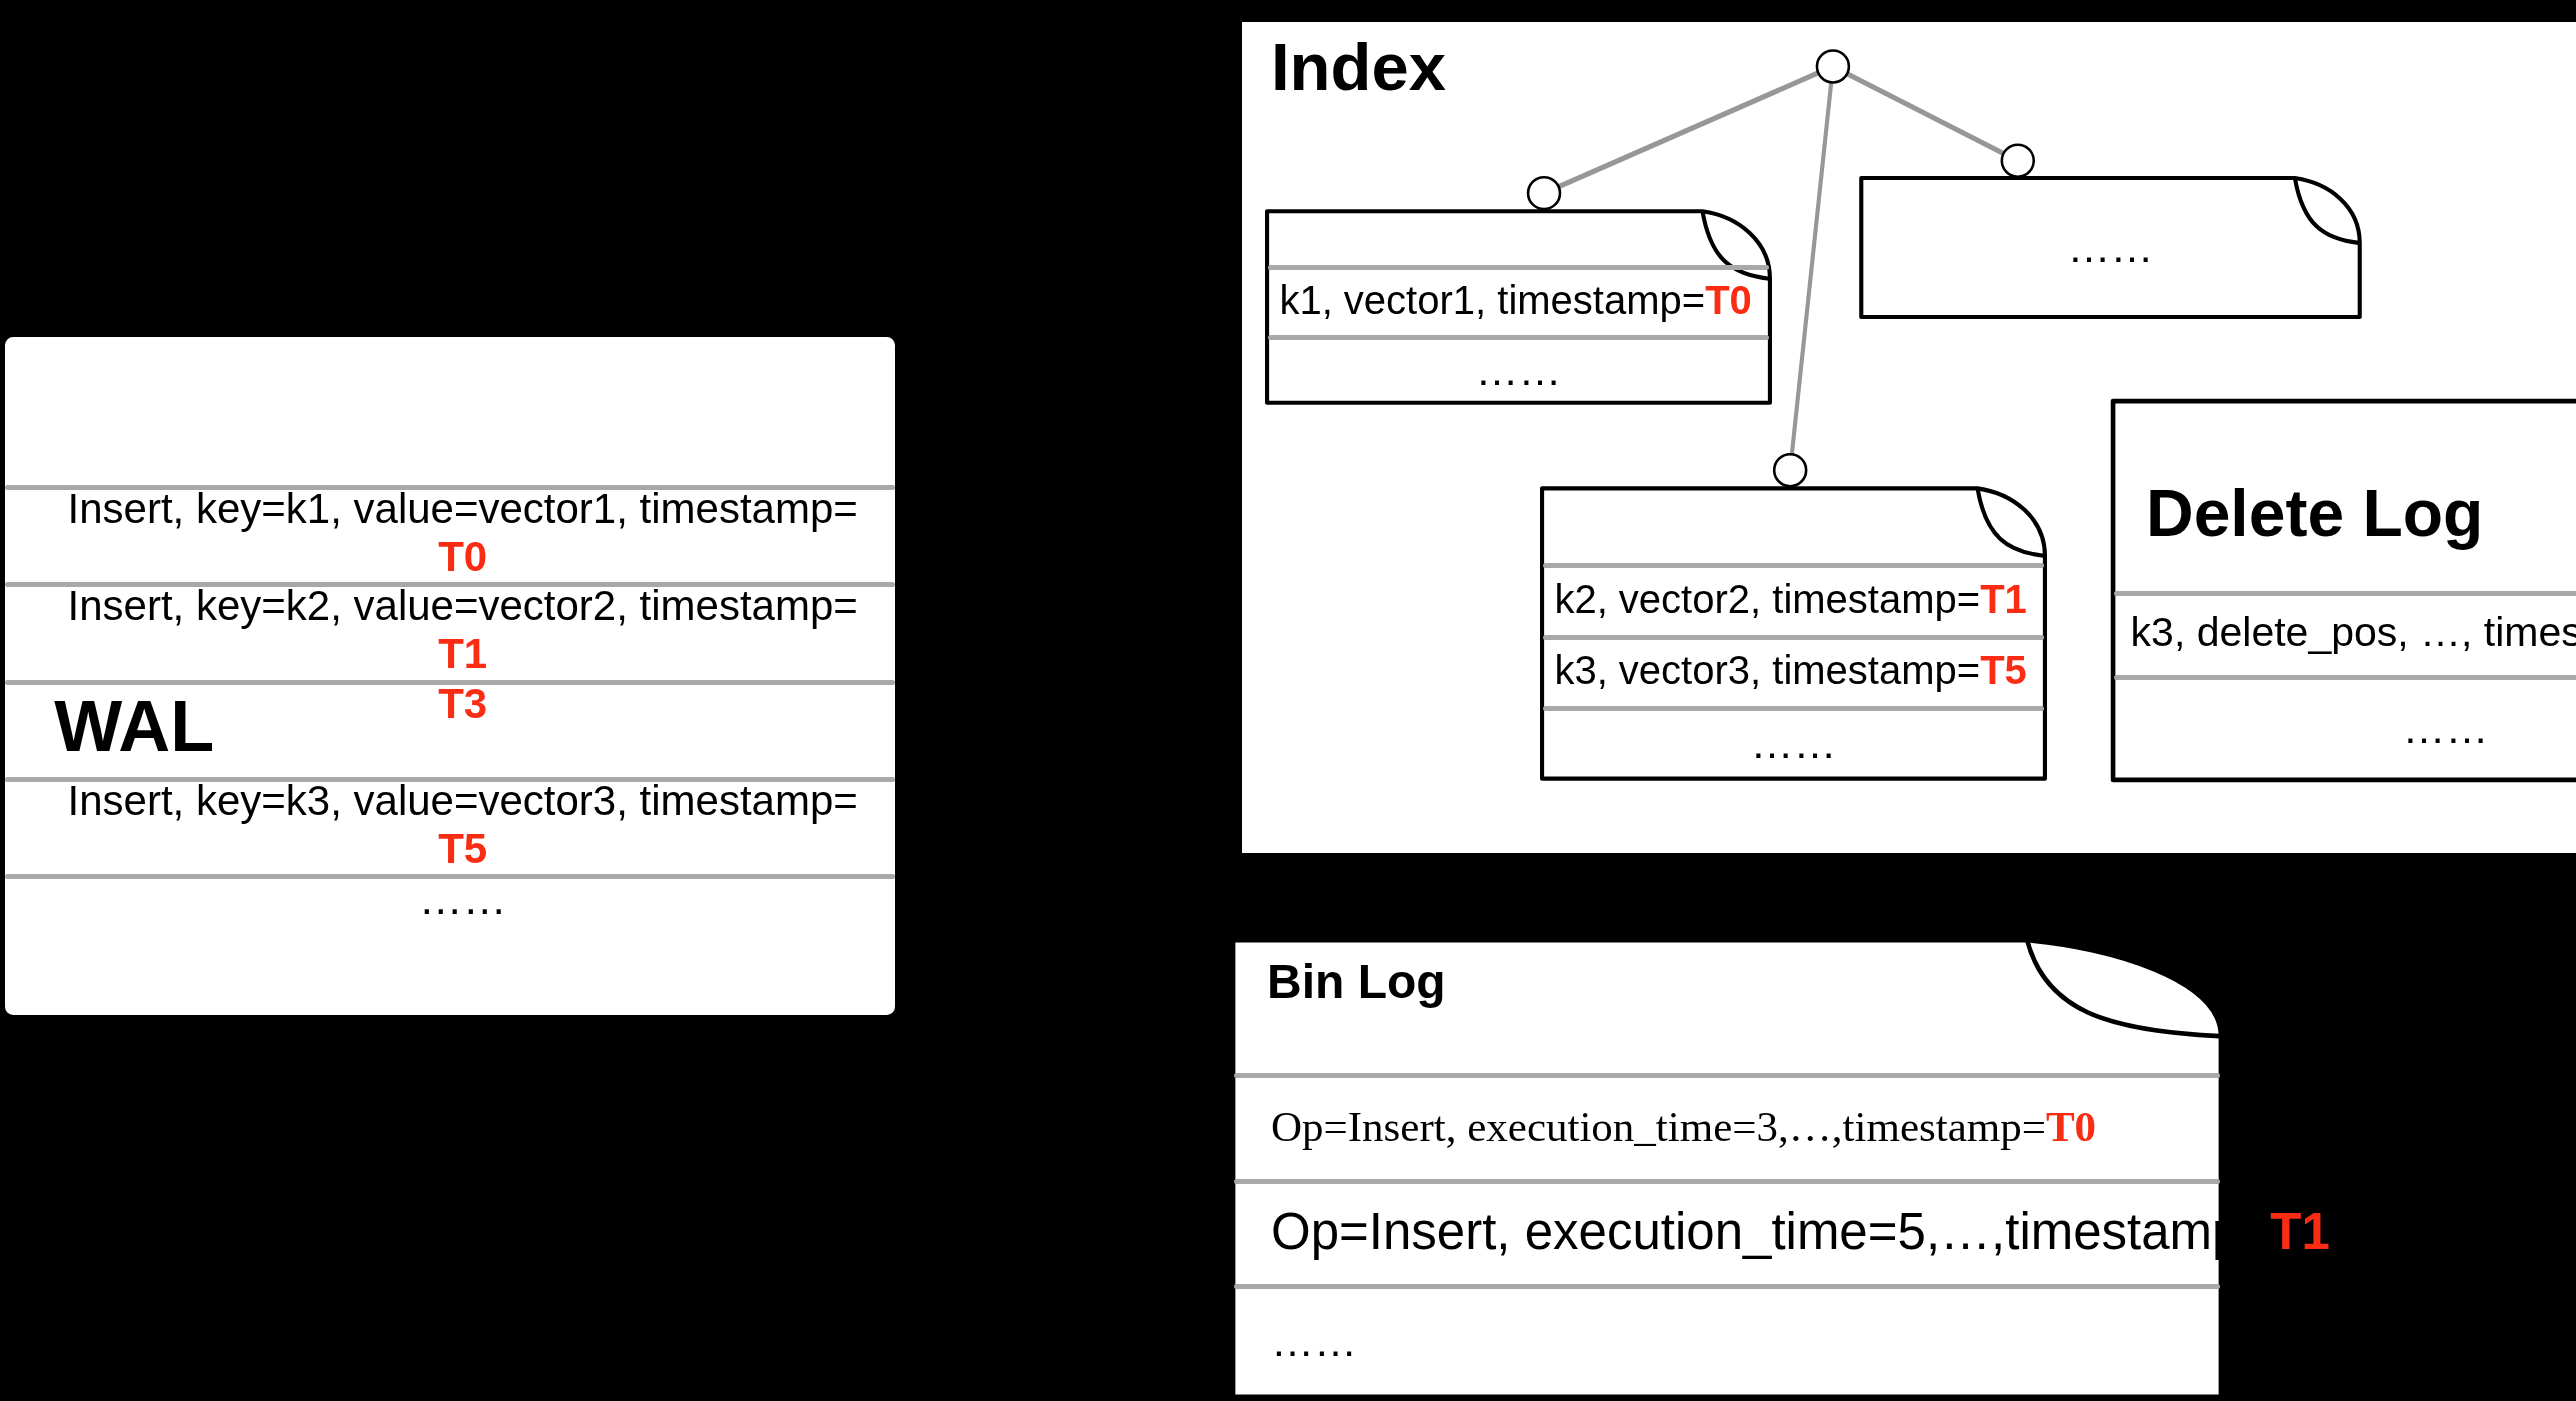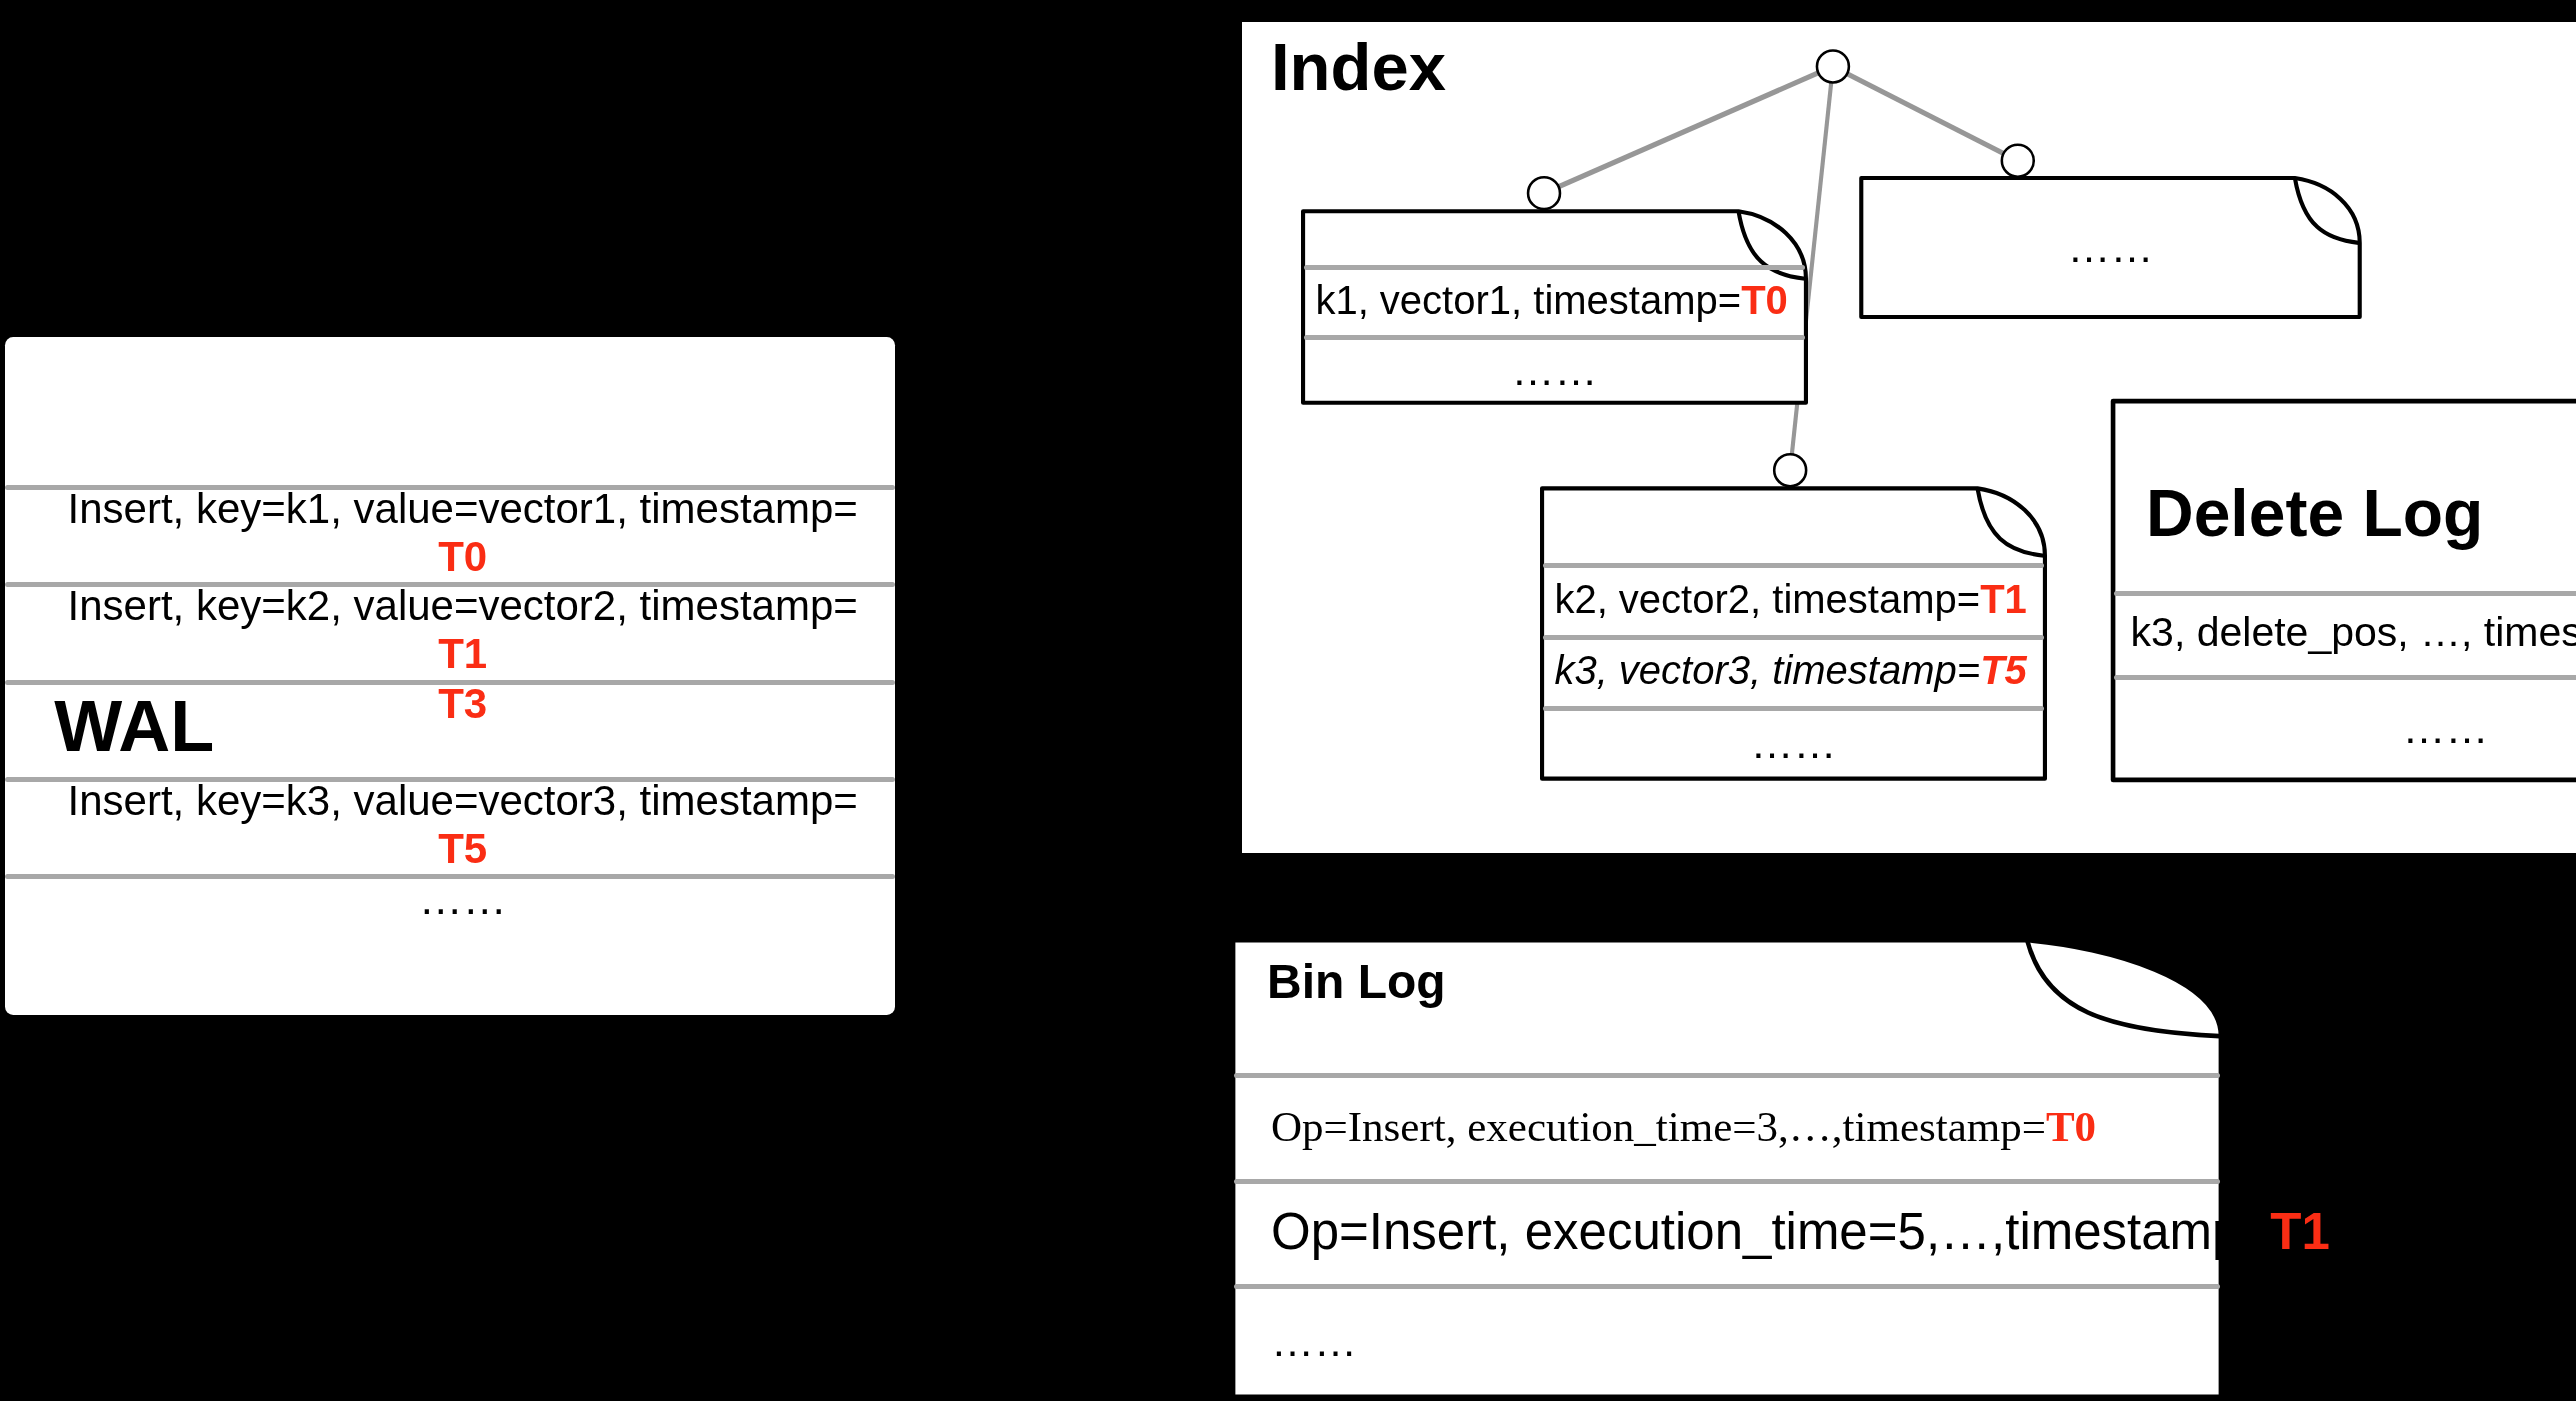--- a/index.html
+++ b/index.html
@@ -24,32 +24,32 @@
   #index-panel .title{position:absolute;left:29px;top:5.2px;font-size:67px;font-weight:bold;line-height:1.2;}
   #tree{left:1236px;top:15.5px;width:1578px;height:843px;pointer-events:none;}
   
   .doc{position:absolute;}
   .doc svg.shape{position:absolute;left:0;top:0;overflow:visible;}
   .doc .sep{left:3.1px;right:3.1px;}
   .doc .row{white-space:nowrap;}
   .doc .rowc{justify-content:center;padding-left:0;}
   .doc .title{position:absolute;font-weight:bold;line-height:1.15;}
   
-  #file1{left:1265px;top:209px;width:507px;height:196px;margin-left:36px;}
+  #file1{left:1265px;top:209px;width:507px;height:196px;}
   #file1 .s1{top:56px}#file1 .s2{top:126px}
   #file1 .r1{top:56px;height:71px;padding-left:14.4px;font-size:40px;}
   #file1 .rmore{top:126px;height:70px;font-size:43px;}
   
   #filemore{left:1859px;top:176px;width:503px;height:143px;}
   #filemore .rmore{top:0;height:143px;font-size:43px;}
   
   #file2{left:1540px;top:486px;width:507px;height:295px;}
   #file2 .s1{top:77px}#file2 .s2{top:149px}#file2 .s3{top:220px}
   #file2 .r1{top:77px;height:72px;padding-left:14.4px;font-size:40px;}
-  #file2 .r2{top:149px;height:71px;padding-left:14.4px;font-size:40px;font-style:italic;}
+  #file2 .r2{top:149px;height:71px;padding-left:14.4px;font-size:40px;}
   #file2 .rmore{top:220px;height:75px;font-size:43px;}
   
   #deletelog{left:2111px;top:399px;width:669px;height:383px;}
   #deletelog .title{left:35px;top:33px;font-size:66px;margin-top:44px;}
   #deletelog .s1{top:192px}#deletelog .s2{top:276px}
   #deletelog .r1{top:192px;height:83px;padding-left:19.6px;font-size:41px;}
   #deletelog .rmore{top:276px;height:107px;font-size:43px;}
   
   #binlog{left:1231px;top:938px;width:992px;height:461px;}
   #binlog .title{left:36px;top:15.5px;font-size:48px;}

